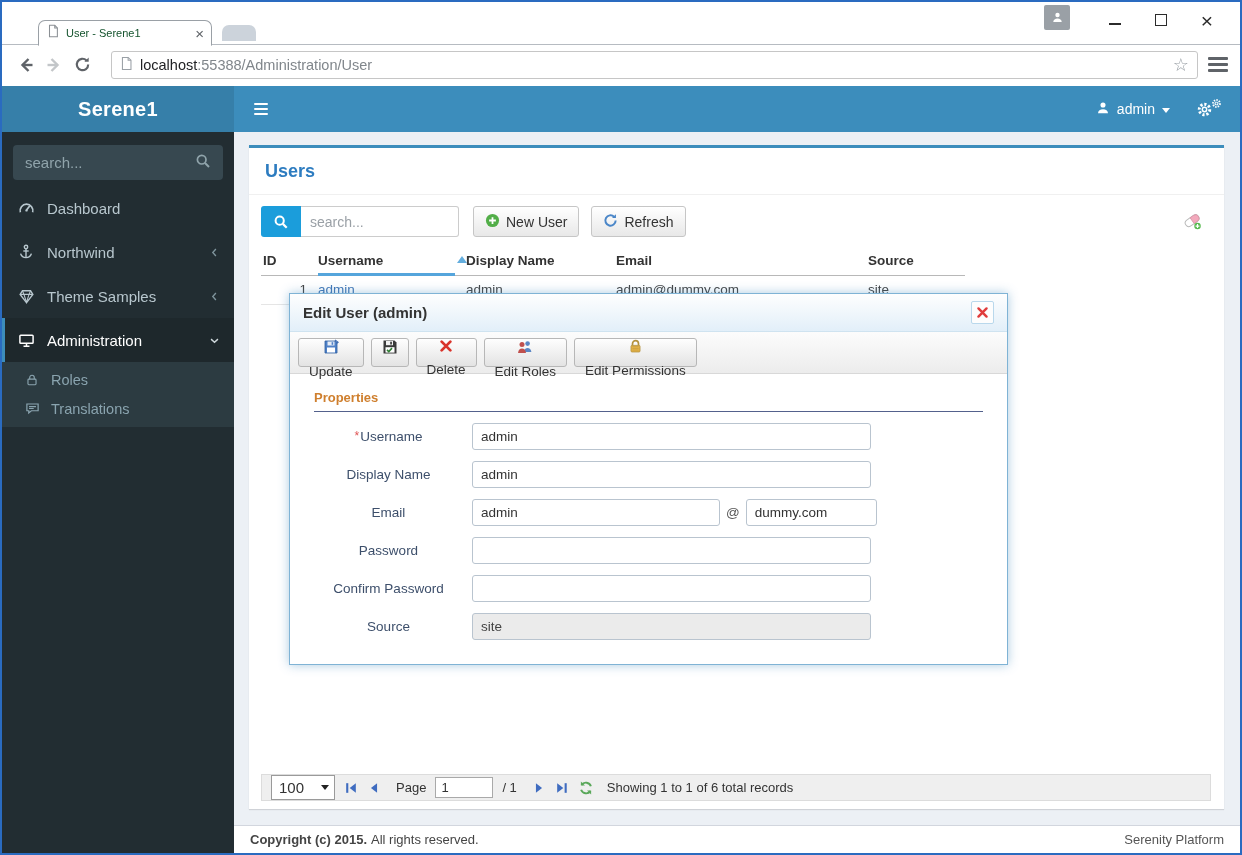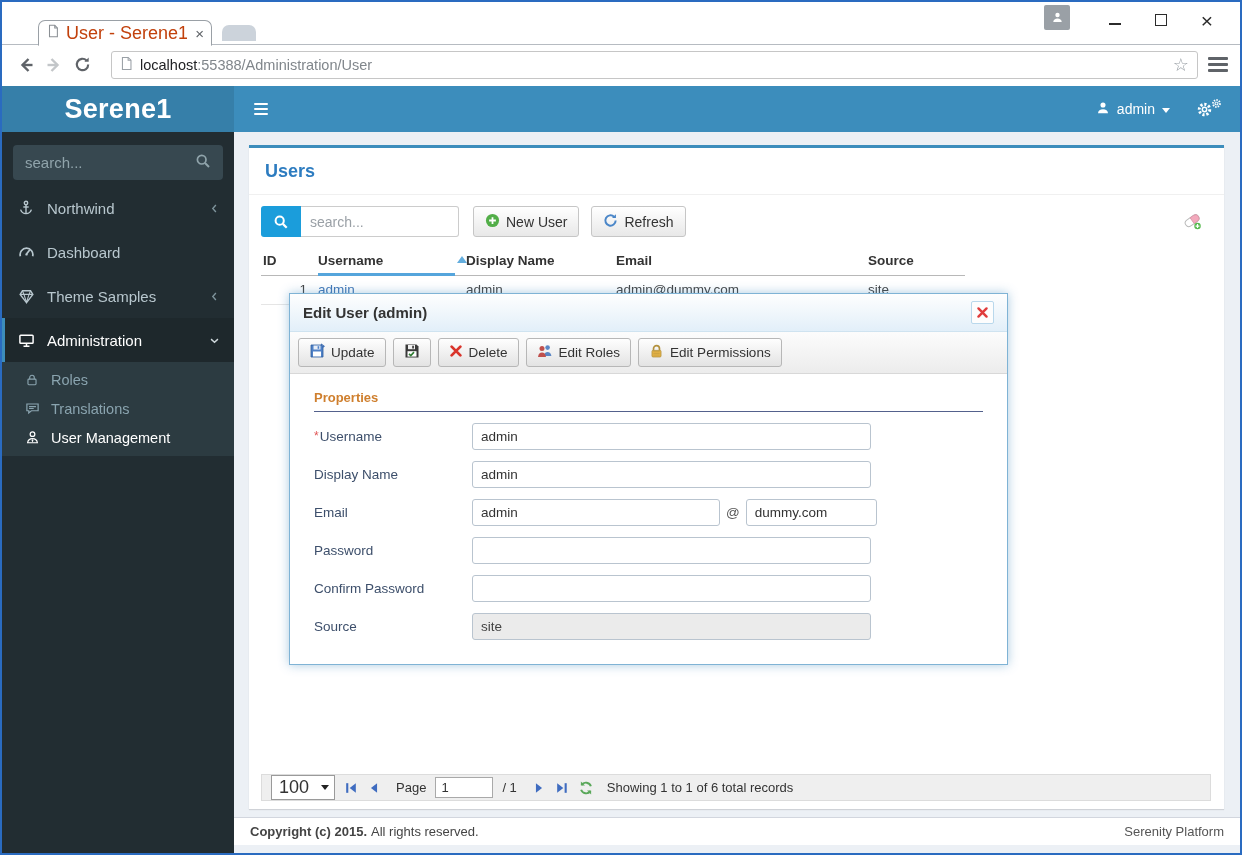--- a/index.html
+++ b/index.html
@@ -4,21 +4,21 @@
 <style>
   * { margin:0; padding:0; box-sizing:border-box; }
   html,body { width:1242px; height:855px; font-family:"Liberation Sans", sans-serif; background:#fff; }
   .window { position:absolute; inset:0; border:2px solid #2a6bc0; background:#fff; overflow:hidden; }
 
   
   .titlebar { position:relative; height:43px; background:#fff; border-bottom:1px solid #b6bbc1; }
   .tab { position:absolute; left:36px; top:18px; width:174px; height:26px; background:#fff; z-index:2;
          border:1px solid #9aa0a6; border-bottom:1px solid #fff; border-radius:7px 7px 0 0;
          display:flex; align-items:center; padding:0 7px; }
-  .tab-title { font-size:18px; color:#c2410c; margin:0 8px 0 6px; flex:1; white-space:nowrap; overflow:hidden; }
+  .tab-title { font-size:11px; color:#14532d; margin:0 8px 0 6px; flex:1; white-space:nowrap; overflow:hidden; }
   .tab-close { font-size:15px; color:#5f6368; line-height:1; cursor:default; }
   .newtab-stub { position:absolute; left:220px; top:23px; width:34px; height:16px; background:#ccd3db; border-radius:7px 7px 0 0; }
   .win-btns { position:absolute; top:0; right:10px; height:36px; display:flex; align-items:center; gap:0; }
   .avatar-btn { width:26px; height:25px; background:#9aa0a6; border-radius:2px; display:flex; align-items:center; justify-content:center; margin-right:22px; margin-top:-6px; }
   .wb { width:46px; height:30px; display:flex; align-items:center; justify-content:center; color:#2b2b2b; }
   .wb-min { width:12px; border-top:2px solid #2b2b2b; margin-top:8px; }
   .wb-max { width:12px; height:12px; border:1.6px solid #2b2b2b; }
   .wb-close { font-size:21px; line-height:1; }
 
   .chrome-bar { height:39px; display:flex; align-items:center; padding:0 10px; background:#fff; }
@@ -27,21 +27,21 @@
              display:flex; align-items:center; padding:0 8px; font-size:14.5px; background:#fff; }
   .url-host { color:#202124; }
   .url-rest { color:#80868b; }
   .omni-star { margin-left:auto; font-size:18px; color:#9aa0a6; }
   .menu-btn { width:24px; display:flex; flex-direction:column; gap:3px; padding:0 2px; }
   .menu-btn i { display:block; height:3px; background:#5f6368; border-radius:1px; }
 
   
   .app { position:absolute; top:84px; left:0; right:0; bottom:0; display:flex; flex-direction:column; }
   .app-navbar { height:46px; background:#3c8dbc; display:flex; align-items:center; flex-shrink:0; }
-  .brand { width:232px; height:100%; background:#367fa9; color:#fff; font-weight:bold; font-size:27px;
+  .brand { width:232px; height:100%; background:#367fa9; color:#fff; font-weight:bold; font-size:20px;
            display:flex; align-items:center; justify-content:center; letter-spacing:.3px; }
   .nav-burger { margin-left:20px; display:flex; flex-direction:column; gap:2.5px; }
   .nav-burger i { display:block; width:14px; height:2.5px; background:#fff; border-radius:1px; }
   .nav-right { margin-left:auto; display:flex; align-items:center; gap:26px; padding-right:18px; color:#fff; }
   .user-menu { display:flex; align-items:center; gap:7px; font-size:14px; }
   .caret-down { width:0; height:0; border-left:4.5px solid transparent; border-right:4.5px solid transparent; border-top:5px solid #fff; margin-top:2px; }
 
   .main-row { flex:1; display:flex; position:relative; }
   .sidebar { width:232px; background:#222d32; flex-shrink:0; }
   .side-search { margin:13px 11px 6px; height:35px; background:#374850; border-radius:4px;
@@ -80,45 +80,45 @@
   .c-user { width:148px; position:relative; }
   .grid-head .c-user::after { content:""; position:absolute; left:0; right:11px; bottom:-8px; height:3px; background:#55a5dc; }
   .sort-arrow { position:absolute; right:-1px; top:3px; width:0; height:0; border-left:5px solid transparent; border-right:5px solid transparent; border-bottom:7px solid #64aede; }
   .c-dn { width:150px; }
   .c-email { width:252px; }
   .c-src { width:96px; }
   .row-link { color:#4277b6; text-decoration:none; }
 
   .pager { position:absolute; left:12px; right:13px; bottom:8px; height:27px; background:#efefef; border:1px solid #dcdcdc;
            display:flex; align-items:center; padding:0 9px; gap:9px; font-size:13px; color:#333; }
-  .page-size { width:64px; height:25px; background:#fff; border:1px solid #9a9a9a; display:flex; align-items:center; padding:0 5px 0 7px; font-size:18px; }
+  .page-size { width:64px; height:25px; background:#fff; border:1px solid #9a9a9a; display:flex; align-items:center; padding:0 5px 0 7px; font-size:15px; }
   .ps-caret { margin-left:auto; width:0; height:0; border-left:4px solid transparent; border-right:4px solid transparent; border-top:5px solid #222; }
   .pg-ico { display:flex; align-items:center; }
   .page-input { width:58px; height:21px; border:1px solid #a9a9a9; padding:0 5px; font-size:13px; color:#333; outline:none; }
   .pg-summary { margin-left:4px; }
 
-  .footer { position:absolute; left:0; right:0; bottom:8px; height:28px; background:#fff; border-top:1px solid #d2d6de;
+  .footer { position:absolute; left:0; right:0; bottom:0; height:28px; background:#fff; border-top:1px solid #d2d6de;
             display:flex; align-items:center; padding:0 16px; font-size:13px; color:#444; }
   .footer b { margin-right:4px; }
   .footer-right { margin-left:auto; color:#555; }
 
   
   .dialog { position:absolute; left:55px; top:161px; width:719px; background:#fff; border:1px solid #7fb3d5;
             box-shadow:0 0 10px rgba(70,140,190,0.45); z-index:20; }
   .dlg-title { height:38px; background:linear-gradient(#fefefe,#e2eff9); border-bottom:1px solid #cfe3f0;
                display:flex; align-items:center; padding:0 13px; font-weight:bold; font-size:15px; color:#333; }
   .dlg-close { margin-left:auto; width:23px; height:23px; border:1px solid #b9d8ec; background:#fdfdfd; border-radius:2px;
                display:flex; align-items:center; justify-content:center; }
   .dlg-toolbar { padding:6px 8px; background:linear-gradient(#fcfcfc,#ececec); border-bottom:1px solid #d8d8d8; display:flex; gap:7px; align-items:center; }
   .dlg-btn { height:29px; display:inline-flex; align-items:center; gap:6px; padding:0 10px;
-             border:1px solid #b7b7b7; border-radius:3px; background:linear-gradient(#fefefe,#e3e3e3); font-size:13.5px; color:#333; }
+             border:1px solid #b7b7b7; border-radius:3px; background:linear-gradient(#fefefe,#e3e3e3); font-size:13.5px; color:#333;flex-direction:column; }
   .dlg-body { padding:16px 24px 24px; }
   .category { color:#cf7f2e; font-weight:bold; font-size:13px; padding-bottom:6px; border-bottom:1px solid #53618c; }
   .f-row { display:flex; align-items:center; margin-top:11px; }
-  .f-label { width:158px; text-align:left; padding-right:9px; font-size:13.5px; color:#3d4f6b; }
+  .f-label { width:158px; text-align:center; padding-right:9px; font-size:13.5px; color:#3d4f6b; }
   .req-star { color:#e05555; font-size:12px; vertical-align:top; margin-right:1px; }
   .f-input { height:27px; border:1px solid #b9c4cf; border-radius:3px; padding:0 8px; font-size:13.5px; color:#333; width:399px; outline:none; background:#fff; }
   .f-input.ro { background:#ebebeb; color:#444; }
   .f-email-user { width:248px; }
   .at-sign { margin:0 6px; color:#555; font-size:13.5px; }
   .f-email-domain { flex:0 0 131px; width:131px; }
 </style>
 </head>
 <body>
 
@@ -232,43 +232,43 @@
           <span style="margin-left:auto;">
             <svg width="16" height="16" viewBox="0 0 16 16">
                 <circle cx="6.7" cy="6.7" r="4.3" fill="none" stroke="#90a4ab" stroke-width="1.7"></circle>
                 <path d="M10 10l4 4" stroke="#90a4ab" stroke-width="1.9"></path>
               </svg>
           </span>
         </div>
         <div class="menu">
           <div class="m-item">
             <span class="mi-ico">
+              <svg width="17" height="17" viewBox="0 0 16 16">
+                  <path d="M2.2 11.5a6 6 0 1 1 11.6 0" fill="none" stroke="#b8c7ce" stroke-width="1.6"></path>
+                  <path d="M8 9.5 11 5.6" stroke="#b8c7ce" stroke-width="1.6"></path>
+                  <circle cx="8" cy="9.8" r="1.1" fill="#b8c7ce"></circle>
+                </svg>
+            </span>
+            <span>Dashboard</span>
+          </div>
+          <div class="m-item">
+            <span class="mi-ico">
               <svg width="16" height="16" viewBox="0 0 16 16">
                   <circle cx="8" cy="3" r="1.7" fill="none" stroke="#b8c7ce" stroke-width="1.4"></circle>
                   <path d="M8 4.7V13.6" stroke="#b8c7ce" stroke-width="1.4"></path>
                   <path d="M5.3 7h5.4" stroke="#b8c7ce" stroke-width="1.4"></path>
                   <path d="M2.6 9.6c.9 2.7 3 4 5.4 4s4.5-1.3 5.4-4" fill="none" stroke="#b8c7ce" stroke-width="1.4"></path>
                 </svg>
             </span>
             <span>Northwind</span>
             <span class="m-chev">
               <svg width="11" height="11" viewBox="0 0 16 16">
                   <path d="M10 3 5.5 8l4.5 5" fill="none" stroke="#7f949c" stroke-width="2"></path>
                 </svg>
             </span>
-          </div>
-          <div class="m-item">
-            <span class="mi-ico">
-              <svg width="17" height="17" viewBox="0 0 16 16">
-                  <path d="M2.2 11.5a6 6 0 1 1 11.6 0" fill="none" stroke="#b8c7ce" stroke-width="1.6"></path>
-                  <path d="M8 9.5 11 5.6" stroke="#b8c7ce" stroke-width="1.6"></path>
-                  <circle cx="8" cy="9.8" r="1.1" fill="#b8c7ce"></circle>
-                </svg>
-            </span>
-            <span>Dashboard</span>
           </div>
           <div class="m-item">
             <span class="mi-ico">
               <svg width="17" height="17" viewBox="0 0 16 16">
                   <path d="M4.2 2.6h7.6L14 6 8 13.8 2 6z" fill="none" stroke="#b8c7ce" stroke-width="1.3"></path>
                   <path d="M2 6h12M5.6 6 8 13.5 10.4 6M4.2 2.6 5.6 6M11.8 2.6 10.4 6" fill="none" stroke="#b8c7ce" stroke-width="1"></path>
                 </svg>
             </span>
             <span>Theme Samples</span>
             <span class="m-chev">
@@ -302,30 +302,20 @@
               <span>Roles</span>
             </div>
             <div class="s-item">
               <span class="mi-ico">
                 <svg width="15" height="15" viewBox="0 0 16 16">
                     <path d="M2 3.2h12v7.2H6.8L4 12.8v-2.4H2z" fill="none" stroke="#8aa4af" stroke-width="1.3"></path>
                     <path d="M4.3 6h7.4M4.3 8h5" stroke="#8aa4af" stroke-width="1.1"></path>
                   </svg>
               </span>
               <span>Translations</span>
-            </div>
-            <div class="s-item active">
-              <span class="mi-ico">
-                <svg width="15" height="15" viewBox="0 0 16 16">
-                    <circle cx="8" cy="4.4" r="2.5" fill="none" stroke="#fff" stroke-width="1.3"></circle>
-                    <path d="M2.8 13.6c.4-3 2.4-4.4 5.2-4.4s4.8 1.4 5.2 4.4z" fill="none" stroke="#fff" stroke-width="1.3"></path>
-                    <path d="M8 9.6l-1 1.6 1 2 1-2z" fill="#fff"></path>
-                  </svg>
-              </span>
-              <span>User Management</span>
             </div>
           </div>
         </div>
       </div>
 
       <div class="content">
         <div class="panel">
           <div class="panel-title">Users</div>
 
           <div class="grid-toolbar">

